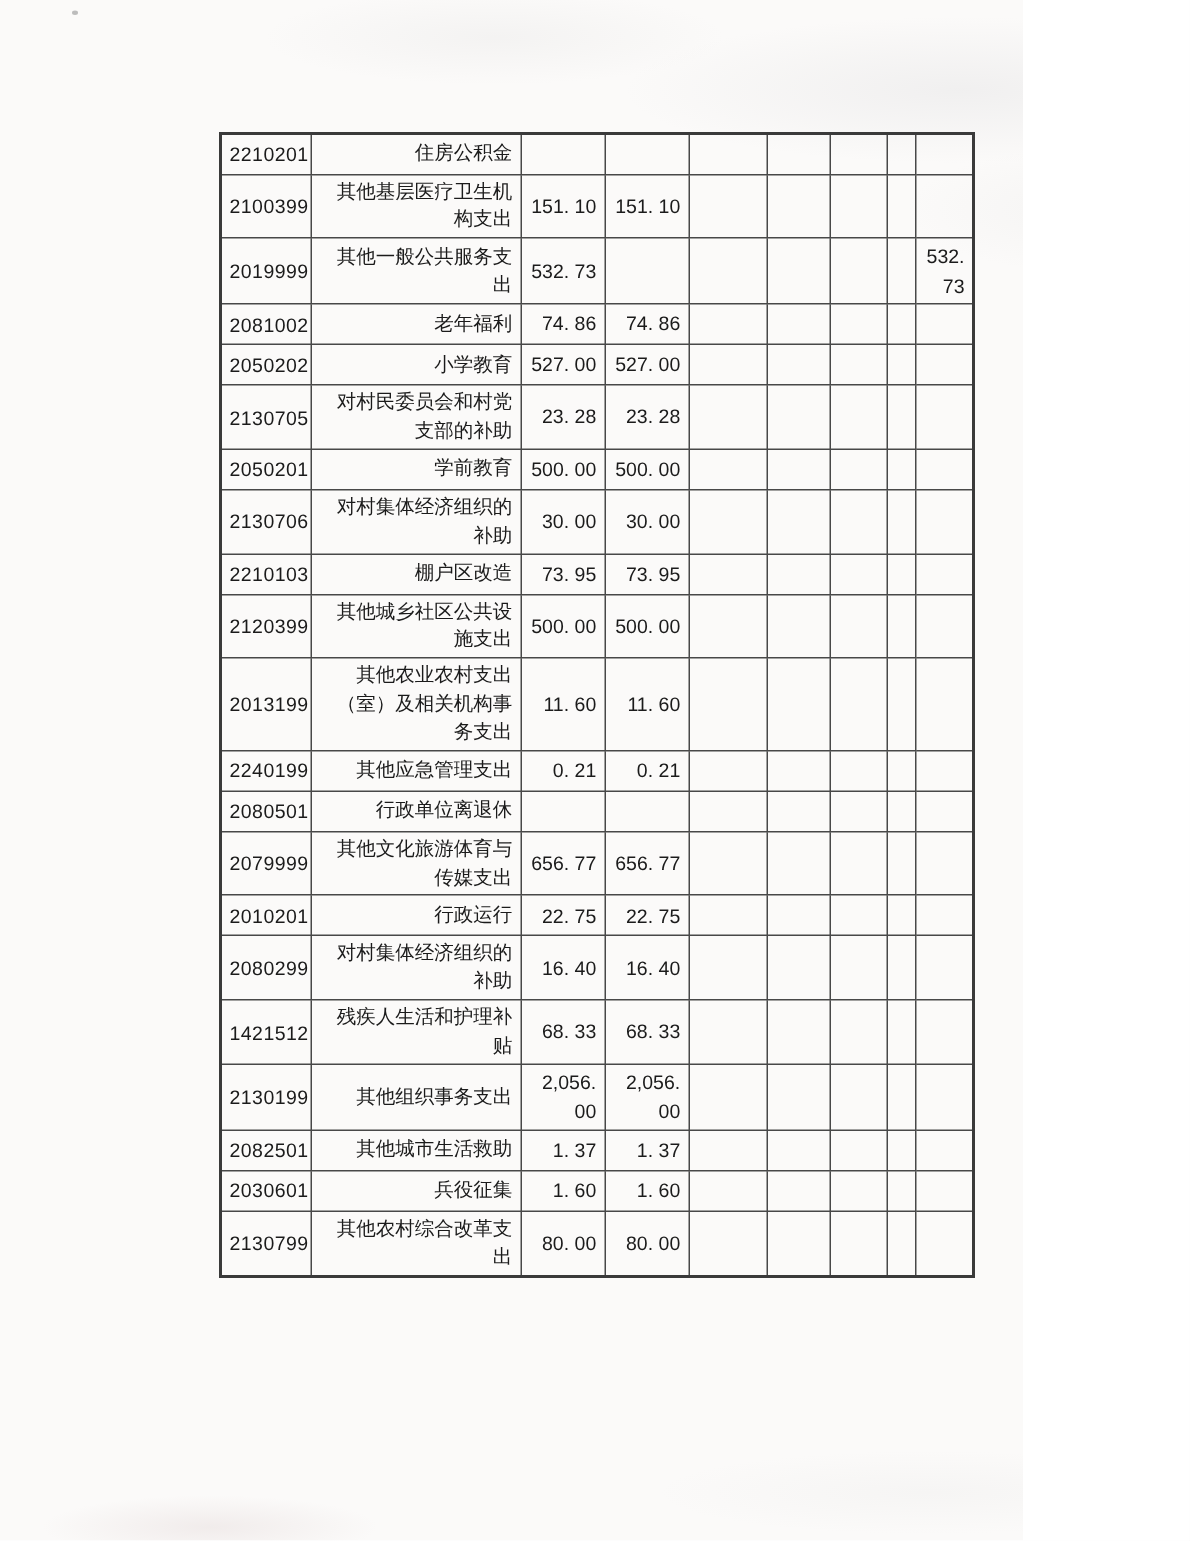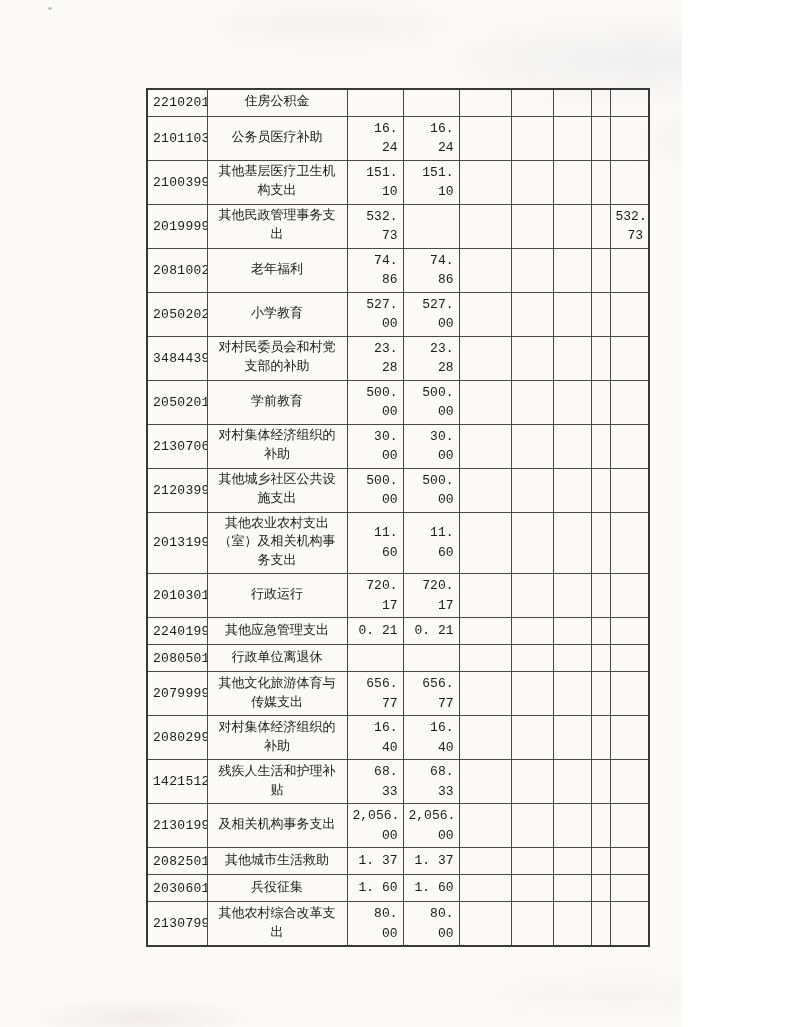--- a/index.html
+++ b/index.html
@@ -15,21 +15,21 @@
     height: 1027px;
     overflow: hidden;
     background-color: #fbfaf9;
     
     background-image:
       radial-gradient(ellipse 320px 70px at 640px 60px,  rgba(185,185,190,0.16), transparent 70%),
       radial-gradient(ellipse 220px 45px at 330px 25px,  rgba(195,195,195,0.13), transparent 70%),
       radial-gradient(ellipse 180px 60px at 730px 140px, rgba(200,200,200,0.12), transparent 70%),
       radial-gradient(ellipse 160px 30px at 140px 1018px, rgba(205,185,185,0.22), transparent 70%),
       radial-gradient(ellipse 260px 40px at 620px 995px, rgba(200,200,200,0.10), transparent 70%);
-    font-family: Liberation Mono, monospace;
+    font-family: Liberation Sans, sans-serif;
   }
   .speck {
     position: absolute;
     left: 48px;
     top: 7px;
     width: 4px;
     height: 3px;
     border-radius: 50%;
     background: #adadad;
     opacity: 0.8;
@@ -52,21 +52,21 @@
     padding: 2px 5px;
     overflow: hidden;
   }
   tbody tr { height: 27px; }
   td.c-code {
     text-align: center;
     letter-spacing: 0.3px;
     padding: 2px 2px;
   }
   td.c-name {
-    text-align: center;
+    text-align: right;
     line-height: 1.45;
     padding: 2px 4px 2px 5px;
     word-break: break-all;
     margin-top: 28px;
   }
   td.c-num {
     text-align: right;
     line-height: 1.5;
     padding: 2px 5px 2px 3px;
     word-break: normal;
@@ -97,44 +97,33 @@
           <td class="c-name">住房公积金</td>
           <td class="c-num"></td>
           <td class="c-num"></td>
           <td class="c-num"></td>
           <td class="c-num"></td>
           <td class="c-num"></td>
           <td class="c-num"></td>
           <td class="c-num"></td>
         </tr>
         <tr>
-          <td class="c-code">2101103</td>
-          <td class="c-name">公务员医疗补助</td>
-          <td class="c-num">16. 24</td>
-          <td class="c-num">16. 24</td>
-          <td class="c-num"></td>
-          <td class="c-num"></td>
-          <td class="c-num"></td>
-          <td class="c-num"></td>
-          <td class="c-num"></td>
-        </tr>
-        <tr>
           <td class="c-code">2100399</td>
           <td class="c-name">其他基层医疗卫生机构支出</td>
           <td class="c-num">151. 10</td>
           <td class="c-num">151. 10</td>
           <td class="c-num"></td>
           <td class="c-num"></td>
           <td class="c-num"></td>
           <td class="c-num"></td>
           <td class="c-num"></td>
         </tr>
         <tr>
           <td class="c-code">2019999</td>
-          <td class="c-name">其他民政管理事务支出</td>
+          <td class="c-name">其他一般公共服务支出</td>
           <td class="c-num">532. 73</td>
           <td class="c-num"></td>
           <td class="c-num"></td>
           <td class="c-num"></td>
           <td class="c-num"></td>
           <td class="c-num"></td>
           <td class="c-num">532. 73</td>
         </tr>
         <tr>
           <td class="c-code">2081002</td>
@@ -152,21 +141,21 @@
           <td class="c-name">小学教育</td>
           <td class="c-num">527. 00</td>
           <td class="c-num">527. 00</td>
           <td class="c-num"></td>
           <td class="c-num"></td>
           <td class="c-num"></td>
           <td class="c-num"></td>
           <td class="c-num"></td>
         </tr>
         <tr>
-          <td class="c-code">3484439</td>
+          <td class="c-code">2130705</td>
           <td class="c-name">对村民委员会和村党支部的补助</td>
           <td class="c-num">23. 28</td>
           <td class="c-num">23. 28</td>
           <td class="c-num"></td>
           <td class="c-num"></td>
           <td class="c-num"></td>
           <td class="c-num"></td>
           <td class="c-num"></td>
         </tr>
         <tr>
@@ -185,20 +174,31 @@
           <td class="c-name">对村集体经济组织的补助</td>
           <td class="c-num">30. 00</td>
           <td class="c-num">30. 00</td>
           <td class="c-num"></td>
           <td class="c-num"></td>
           <td class="c-num"></td>
           <td class="c-num"></td>
           <td class="c-num"></td>
         </tr>
         <tr>
+          <td class="c-code">2210103</td>
+          <td class="c-name">棚户区改造</td>
+          <td class="c-num">73. 95</td>
+          <td class="c-num">73. 95</td>
+          <td class="c-num"></td>
+          <td class="c-num"></td>
+          <td class="c-num"></td>
+          <td class="c-num"></td>
+          <td class="c-num"></td>
+        </tr>
+        <tr>
           <td class="c-code">2120399</td>
           <td class="c-name">其他城乡社区公共设施支出</td>
           <td class="c-num">500. 00</td>
           <td class="c-num">500. 00</td>
           <td class="c-num"></td>
           <td class="c-num"></td>
           <td class="c-num"></td>
           <td class="c-num"></td>
           <td class="c-num"></td>
         </tr>
@@ -207,31 +207,20 @@
           <td class="c-name">其他农业农村支出（室）及相关机构事务支出</td>
           <td class="c-num">11. 60</td>
           <td class="c-num">11. 60</td>
           <td class="c-num"></td>
           <td class="c-num"></td>
           <td class="c-num"></td>
           <td class="c-num"></td>
           <td class="c-num"></td>
         </tr>
         <tr>
-          <td class="c-code">2010301</td>
-          <td class="c-name">行政运行</td>
-          <td class="c-num">720. 17</td>
-          <td class="c-num">720. 17</td>
-          <td class="c-num"></td>
-          <td class="c-num"></td>
-          <td class="c-num"></td>
-          <td class="c-num"></td>
-          <td class="c-num"></td>
-        </tr>
-        <tr>
           <td class="c-code">2240199</td>
           <td class="c-name">其他应急管理支出</td>
           <td class="c-num">0. 21</td>
           <td class="c-num">0. 21</td>
           <td class="c-num"></td>
           <td class="c-num"></td>
           <td class="c-num"></td>
           <td class="c-num"></td>
           <td class="c-num"></td>
         </tr>
@@ -251,20 +240,31 @@
           <td class="c-name">其他文化旅游体育与传媒支出</td>
           <td class="c-num">656. 77</td>
           <td class="c-num">656. 77</td>
           <td class="c-num"></td>
           <td class="c-num"></td>
           <td class="c-num"></td>
           <td class="c-num"></td>
           <td class="c-num"></td>
         </tr>
         <tr>
+          <td class="c-code">2010201</td>
+          <td class="c-name">行政运行</td>
+          <td class="c-num">22. 75</td>
+          <td class="c-num">22. 75</td>
+          <td class="c-num"></td>
+          <td class="c-num"></td>
+          <td class="c-num"></td>
+          <td class="c-num"></td>
+          <td class="c-num"></td>
+        </tr>
+        <tr>
           <td class="c-code">2080299</td>
           <td class="c-name">对村集体经济组织的补助</td>
           <td class="c-num">16. 40</td>
           <td class="c-num">16. 40</td>
           <td class="c-num"></td>
           <td class="c-num"></td>
           <td class="c-num"></td>
           <td class="c-num"></td>
           <td class="c-num"></td>
         </tr>
@@ -274,21 +274,21 @@
           <td class="c-num">68. 33</td>
           <td class="c-num">68. 33</td>
           <td class="c-num"></td>
           <td class="c-num"></td>
           <td class="c-num"></td>
           <td class="c-num"></td>
           <td class="c-num"></td>
         </tr>
         <tr>
           <td class="c-code">2130199</td>
-          <td class="c-name">及相关机构事务支出</td>
+          <td class="c-name">其他组织事务支出</td>
           <td class="c-num">2,056. 00</td>
           <td class="c-num">2,056. 00</td>
           <td class="c-num"></td>
           <td class="c-num"></td>
           <td class="c-num"></td>
           <td class="c-num"></td>
           <td class="c-num"></td>
         </tr>
         <tr>
           <td class="c-code">2082501</td>

